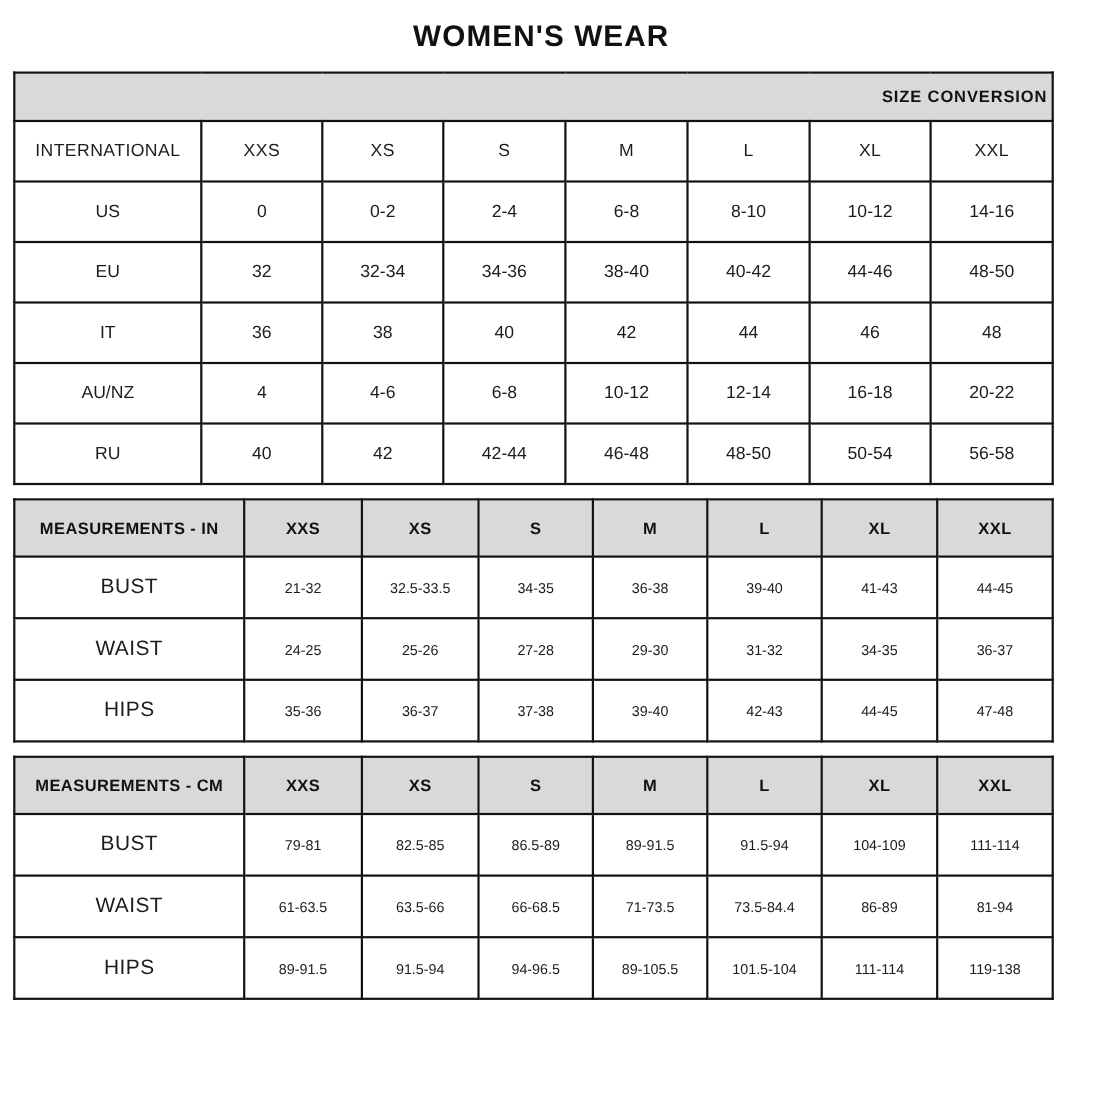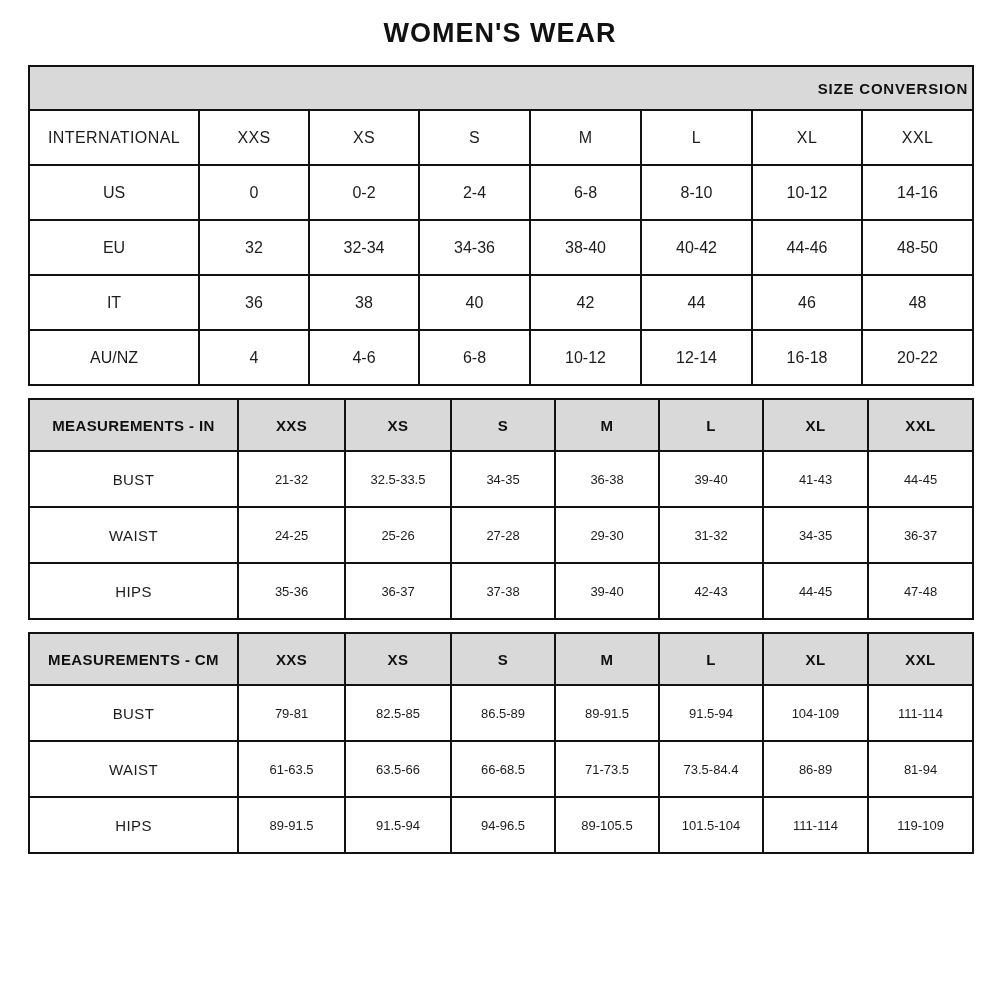--- a/index.html
+++ b/index.html
@@ -4,21 +4,21 @@
 <style>
   * { box-sizing: border-box; }
   html, body {
     margin: 0; padding: 0;
     background: #ffffff;
     width: 1000px; height: 1000px;
     font-family: "Liberation Sans", sans-serif;
     color: #1c1c1c;
     -webkit-font-smoothing: antialiased;
   }
-  .page { padding: 12px 28px 0 28px; }
+  .page { padding: 12px 28px 0 12px; }
   .title {
     text-align: center;
     font-size: 27px;
     font-weight: 700;
     letter-spacing: 1px;
     margin: 6px 0 16px 0;
     color: #111;
   }
   table.t {
     border-collapse: collapse;
@@ -60,21 +60,21 @@
   .t2 .hdr-cell, .t3 .hdr-cell {
     height: 52px;
     background: var(--header-bg, #d9d9d9);
     font-weight: 700;
     font-size: 15px;
     letter-spacing: 0.4px;
     color: #111;
   }
   .t2 .lbl-cell, .t3 .lbl-cell {
     height: 56px;
-    font-size: 15px;
+    font-size: 19px;
     letter-spacing: 0.4px;
   }
   .t2 .val-cell, .t3 .val-cell {
     height: 56px;
     font-size: 13px;
   }
 </style>
 </head>
 <body>
 
@@ -140,20 +140,30 @@
       <tr>
         <td class="lbl-cell">AU/NZ</td>
         <td class="val-cell">4</td>
         <td class="val-cell">4-6</td>
         <td class="val-cell">6-8</td>
         <td class="val-cell">10-12</td>
         <td class="val-cell">12-14</td>
         <td class="val-cell">16-18</td>
         <td class="val-cell">20-22</td>
       </tr>
+      <tr>
+        <td class="lbl-cell">RU</td>
+        <td class="val-cell">40</td>
+        <td class="val-cell">42</td>
+        <td class="val-cell">42-44</td>
+        <td class="val-cell">46-48</td>
+        <td class="val-cell">48-50</td>
+        <td class="val-cell">50-54</td>
+        <td class="val-cell">56-58</td>
+      </tr>
     </tbody>
   </table>
 
   <table class="t t2">
     <colgroup>
       <col style="width:209px">
         <col style="width:107px">
         <col style="width:106px">
         <col style="width:104px">
       <col style="width:104px">
@@ -248,18 +258,18 @@
         <td class="val-cell">81-94</td>
       </tr>
       <tr>
         <td class="lbl-cell">HIPS</td>
         <td class="val-cell">89-91.5</td>
         <td class="val-cell">91.5-94</td>
         <td class="val-cell">94-96.5</td>
         <td class="val-cell">89-105.5</td>
         <td class="val-cell">101.5-104</td>
         <td class="val-cell">111-114</td>
-        <td class="val-cell">119-109</td>
+        <td class="val-cell">119-138</td>
       </tr>
     </tbody>
   </table>
 
 </div>
 
 </body></html>

